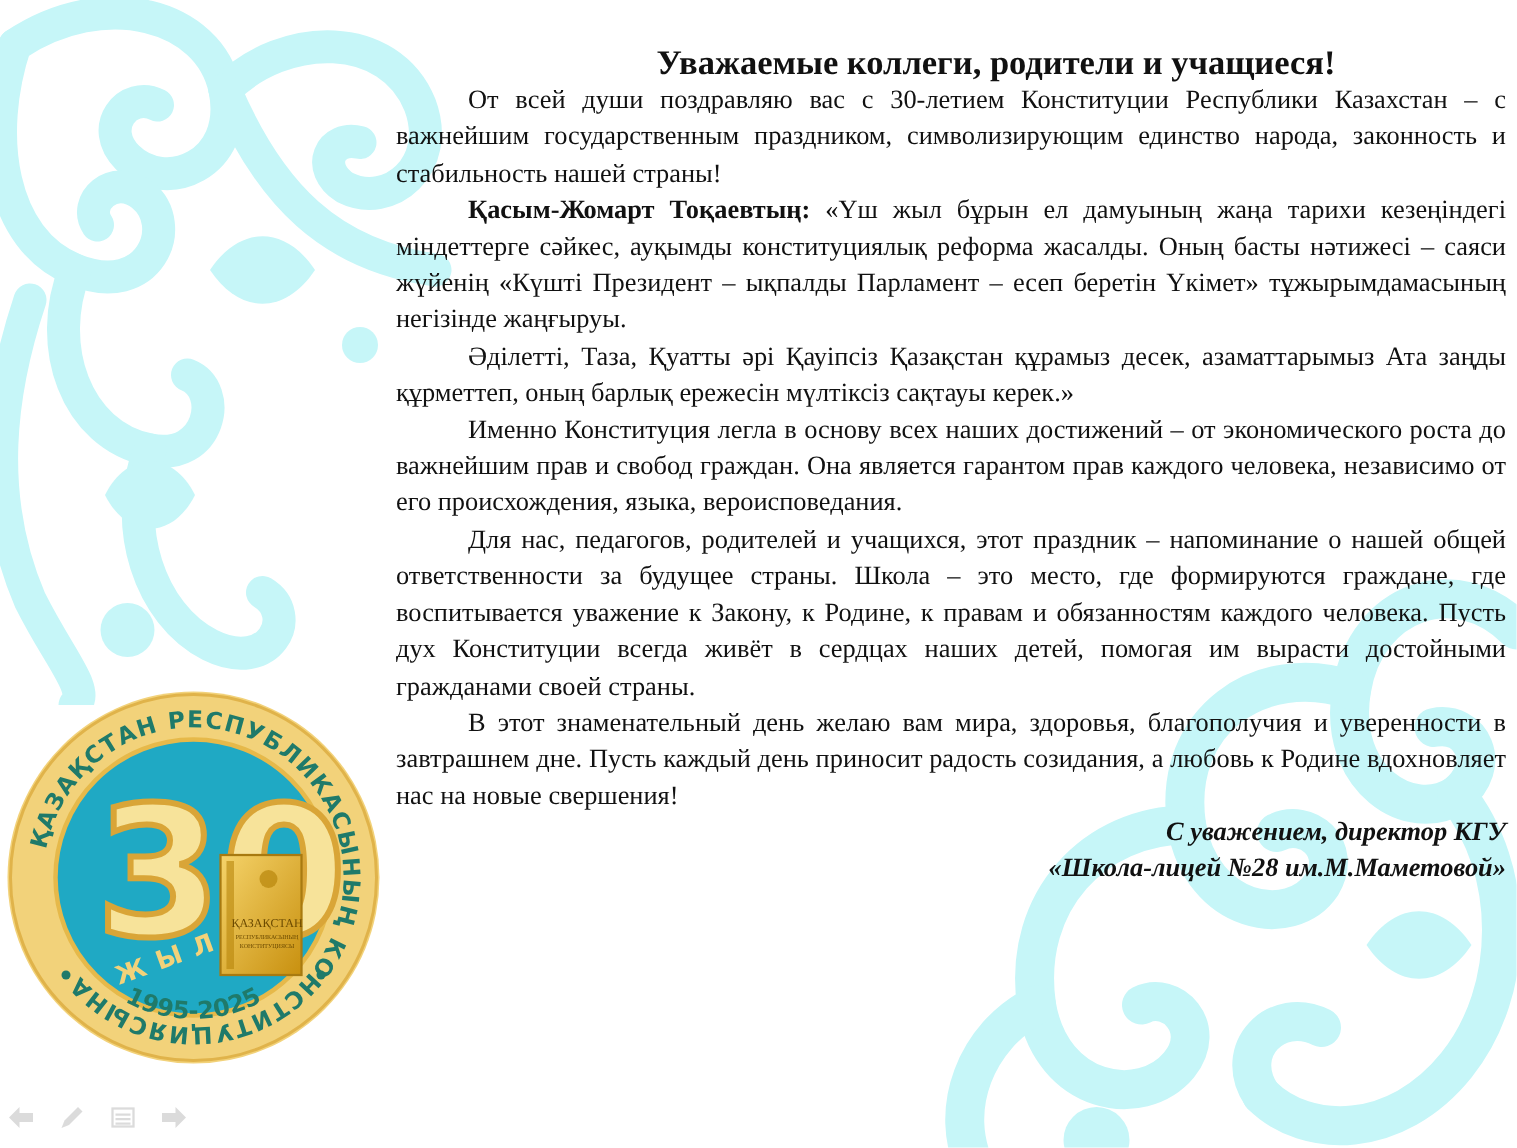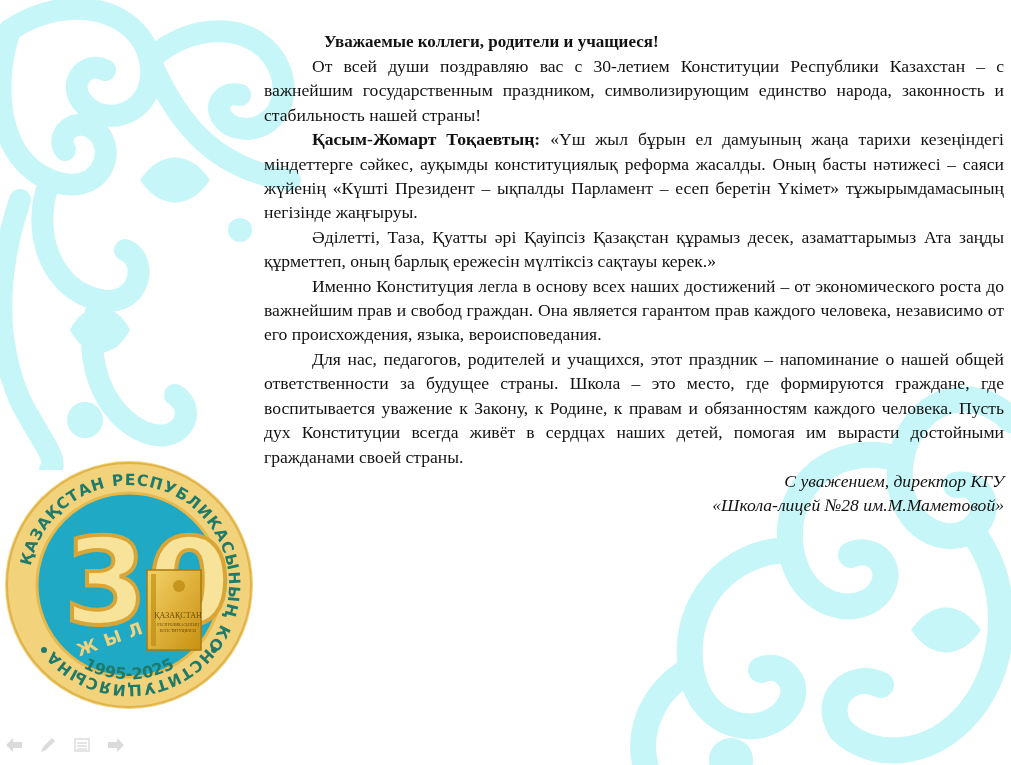--- a/index.html
+++ b/index.html
@@ -13,29 +13,29 @@
     .ornament-tl { left: -10px; top: 0px; width: 340px; height: 470px; }
     .ornament-br { right: -20px; top: 380px; width: 420px; height: 400px; }
 
     .emblem { position: absolute; left: 2px; top: 458px; width: 254px; height: 254px; }
 
     .content {
       position: absolute; left: 264px; top: 30px; width: 740px;
       font-size: 17.6px; line-height: 24.4px;
     }
     .title {
-      font-weight: bold; margin: 0; padding-left: 60px;
-      font-size: 17px; line-height: 24px;
+      text-align: center; font-weight: bold; margin: 0; padding-left: 60px;
+      font-size: 23px; line-height: 24px;
     }
     .para {
       margin: 0; text-align: justify; text-indent: 48px;
     }
     .para b { font-weight: bold; margin-top: 29px; }
     .signature {
-      text-align: right; font-style: italic; font-weight: normal;
+      text-align: right; font-style: italic; font-weight: bold;
       margin: 0; line-height: 24px;
     }
     .nav {
       position: absolute; left: 4px; top: 736px; display: flex; gap: 14px; opacity: 0.35;
     }
     .nav span { display: inline-block; width: 20px; height: 18px; }
   </style>
 </head>
 <body>
 
@@ -106,20 +106,21 @@
   <text x="74" y="190" font-family="DejaVu Sans, sans-serif" font-weight="bold" font-size="17" fill="#f2d27a" letter-spacing="8" transform="rotate(-20 100 185)">ЖЫЛ</text>
 </svg>
 
 <div class="content">
   <p class="title">Уважаемые коллеги, родители и учащиеся!</p>
   <p class="para">От всей души поздравляю вас с 30-летием Конституции Республики Казахстан – с важнейшим государственным праздником, символизирующим единство народа, законность и стабильность нашей страны!</p>
   <p class="para"><b>Қасым-Жомарт Тоқаевтың:</b><span> «Үш жыл бұрын ел дамуының жаңа тарихи кезеңіндегі міндеттерге сәйкес, ауқымды конституциялық реформа жасалды. Оның басты нәтижесі – саяси жүйенің «Күшті Президент – ықпалды Парламент – есеп беретін Үкімет» тұжырымдамасының негізінде жаңғыруы.</span></p>
   <p class="para">Әділетті, Таза, Қуатты әрі Қауіпсіз Қазақстан құрамыз десек, азаматтарымыз Ата заңды құрметтеп, оның барлық ережесін мүлтіксіз сақтауы керек.»</p>
   <p class="para">Именно Конституция легла в основу всех наших достижений – от экономического роста до важнейшим прав и свобод граждан. Она является гарантом прав каждого человека, независимо от его происхождения, языка, вероисповедания.</p>
   <p class="para">Для нас, педагогов, родителей и учащихся, этот праздник – напоминание о нашей общей ответственности за будущее страны. Школа – это место, где формируются граждане, где воспитывается уважение к Закону, к Родине, к правам и обязанностям каждого человека. Пусть дух Конституции всегда живёт в сердцах наших детей, помогая им вырасти достойными гражданами своей страны.</p>
+  <p class="para">В этот знаменательный день желаю вам мира, здоровья, благополучия и уверенности в завтрашнем дне. Пусть каждый день приносит радость созидания, а любовь к Родине вдохновляет нас на новые свершения!</p>
   <p class="signature">С уважением, директор КГУ</p>
   <p class="signature">«Школа-лицей №28 им.М.Маметовой»</p>
 </div>
 
 <div class="nav">
   <span>
     <svg width="20" height="18" viewBox="0 0 20 18">
         <path d="M2,9 L9,2 L9,6 L18,6 L18,12 L9,12 L9,16 Z" fill="#9a9a9a"></path>
       </svg>
   </span>

